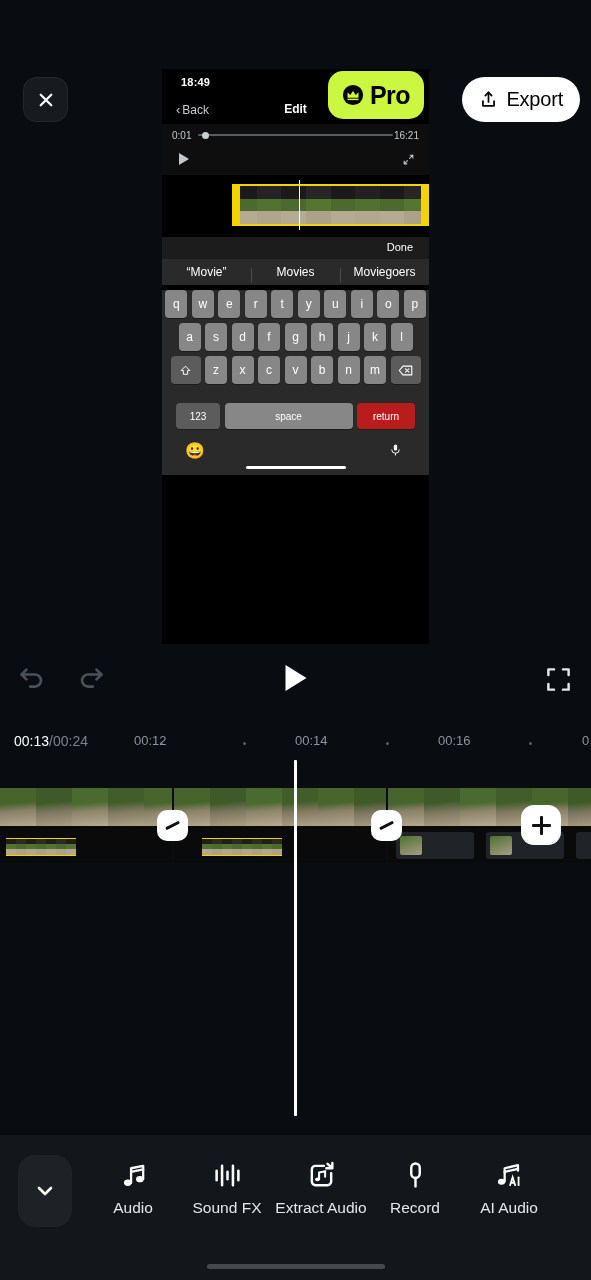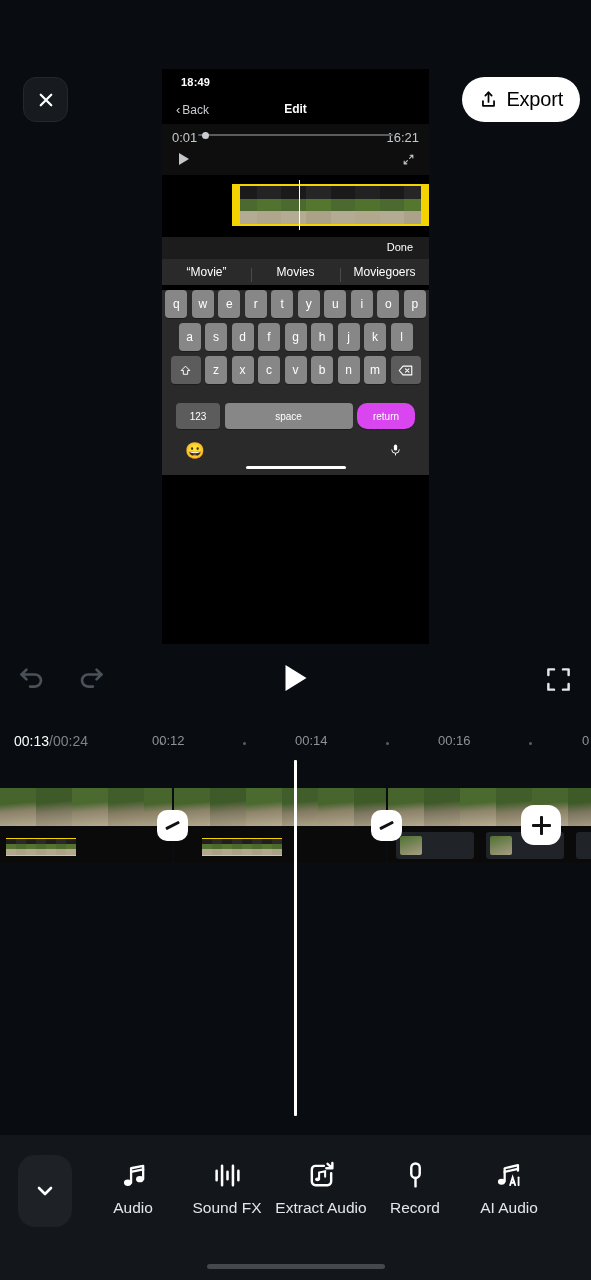--- a/index.html
+++ b/index.html
@@ -64,21 +64,21 @@
   }
   .ph-preview .wm {
     position:absolute; left:9px; bottom:4px; color:#e8ece4;
     font-size:8px; font-style:italic; opacity:.75; z-index:4;
     font-family:"Liberation Serif", serif;
   }
   .ph-preview .layer { position:absolute; inset:0; }
 
   
   .ph-scrub { position:relative; height:22px; background:#0e0e0e; }
-  .ph-scrub .t { position:absolute; top:6px; color:#c6c9cc; font-size:13px; }
+  .ph-scrub .t { position:absolute; top:6px; color:#c6c9cc; font-size:10px; }
   .ph-scrub .t.l { left:10px; }
   .ph-scrub .t.r { right:10px; }
   .ph-scrub .track {
     position:absolute; left:36px; right:36px; top:10px; height:1.5px;
     background:#5a5c5f; border-radius:1px;
   }
   .ph-scrub .knob {
     position:absolute; left:40px; top:7.5px; width:7px; height:7px;
     border-radius:50%; background:#c9ccd0;
   }
@@ -126,21 +126,21 @@
   .kb-row { display:flex; justify-content:center; gap:4.5px; margin-top:5px; }
   .kb-row.r2 { padding:0 11px; }
   .key {
     width:22px; height:28px; background:#878787; border-radius:4px;
     color:#fff; font-size:12px; display:flex; align-items:center; justify-content:center;
     box-shadow:0 1px 0 rgba(0,0,0,.3);
   }
   .key.wide { width:30px; background:#5c5c5c; }
   .key.num { width:44px; height:26px; background:#5c5c5c; font-size:10px; }
   .key.space { width:128px; height:26px; background:#878787; font-size:10px; }
-  .key.ret { width:58px; height:26px; background:#d946ef; font-size:10px;border-radius:10px; }
+  .key.ret { width:58px; height:26px; background:#b91c1c; font-size:10px; }
   .kb-row.r4 { margin-top:19px; }
   .kb-bottom {
     position:relative; height:42px; background:#2a2a2a; margin-top:4px;
   }
   .kb-bottom .emoji { position:absolute; left:23px; top:8px; font-size:16px; }
   .kb-bottom .mic { position:absolute; right:27px; top:9px; width:13px; height:16px; }
   .ph-home {
     position:absolute; left:50%; transform:translateX(-50%); bottom:6px;
     width:100px; height:3.5px; border-radius:2px; background:#fff;
   }
@@ -244,20 +244,28 @@
     </div>
 
     <div class="ph-nav">
       <span class="ph-back">
         <span class="chev">‹</span>
         <span>Back</span>
       </span>
       <span class="ph-title">Edit</span>
     </div>
 
+    <div class="pro-badge">
+      <svg class="crown" viewBox="0 0 24 24">
+        <circle cx="12" cy="12" r="11" fill="#000"></circle>
+        <path d="M6 15 L6 9 L9 12 L12 7.5 L15 12 L18 9 L18 15 Z" fill="#ccf740"></path>
+        <rect x="6" y="16" width="12" height="1.6" fill="#ccf740"></rect>
+      </svg>
+      <span class="lbl">Pro</span>
+    </div>
 
 
     <div class="ph-scrub">
       <span class="t l">0:01</span>
       <span class="t r">16:21</span>
       <div class="track"></div>
       <div class="knob"></div>
     </div>
 
     <div class="ph-ctrl">
@@ -371,21 +379,21 @@
       <path d="M8 21 L3 21 L3 16" fill="none" stroke="#e4e7ea" stroke-width="2.2" stroke-linecap="round" stroke-linejoin="round"></path>
       <path d="M16 21 L21 21 L21 16" fill="none" stroke="#e4e7ea" stroke-width="2.2" stroke-linecap="round" stroke-linejoin="round"></path>
     </svg>
   </div>
 
   <div class="ruler">
     <span class="cur">
       <span class="a">00:13</span><span class="b">/</span><span class="b">00:24</span>
     </span>
     <span class="dot" style="left:160px"></span>
-    <span class="tk" style="left:152px">00:12</span>
+    <span class="tk" style="left:134px">00:12</span>
     <span class="dot" style="left:243px"></span>
     <span class="tk" style="left:295px">00:14</span>
     <span class="dot" style="left:386px"></span>
     <span class="tk" style="left:438px">00:16</span>
     <span class="dot" style="left:529px"></span>
     <span class="tk" style="left:582px">0</span>
   </div>
 
   <div class="tl">
 

